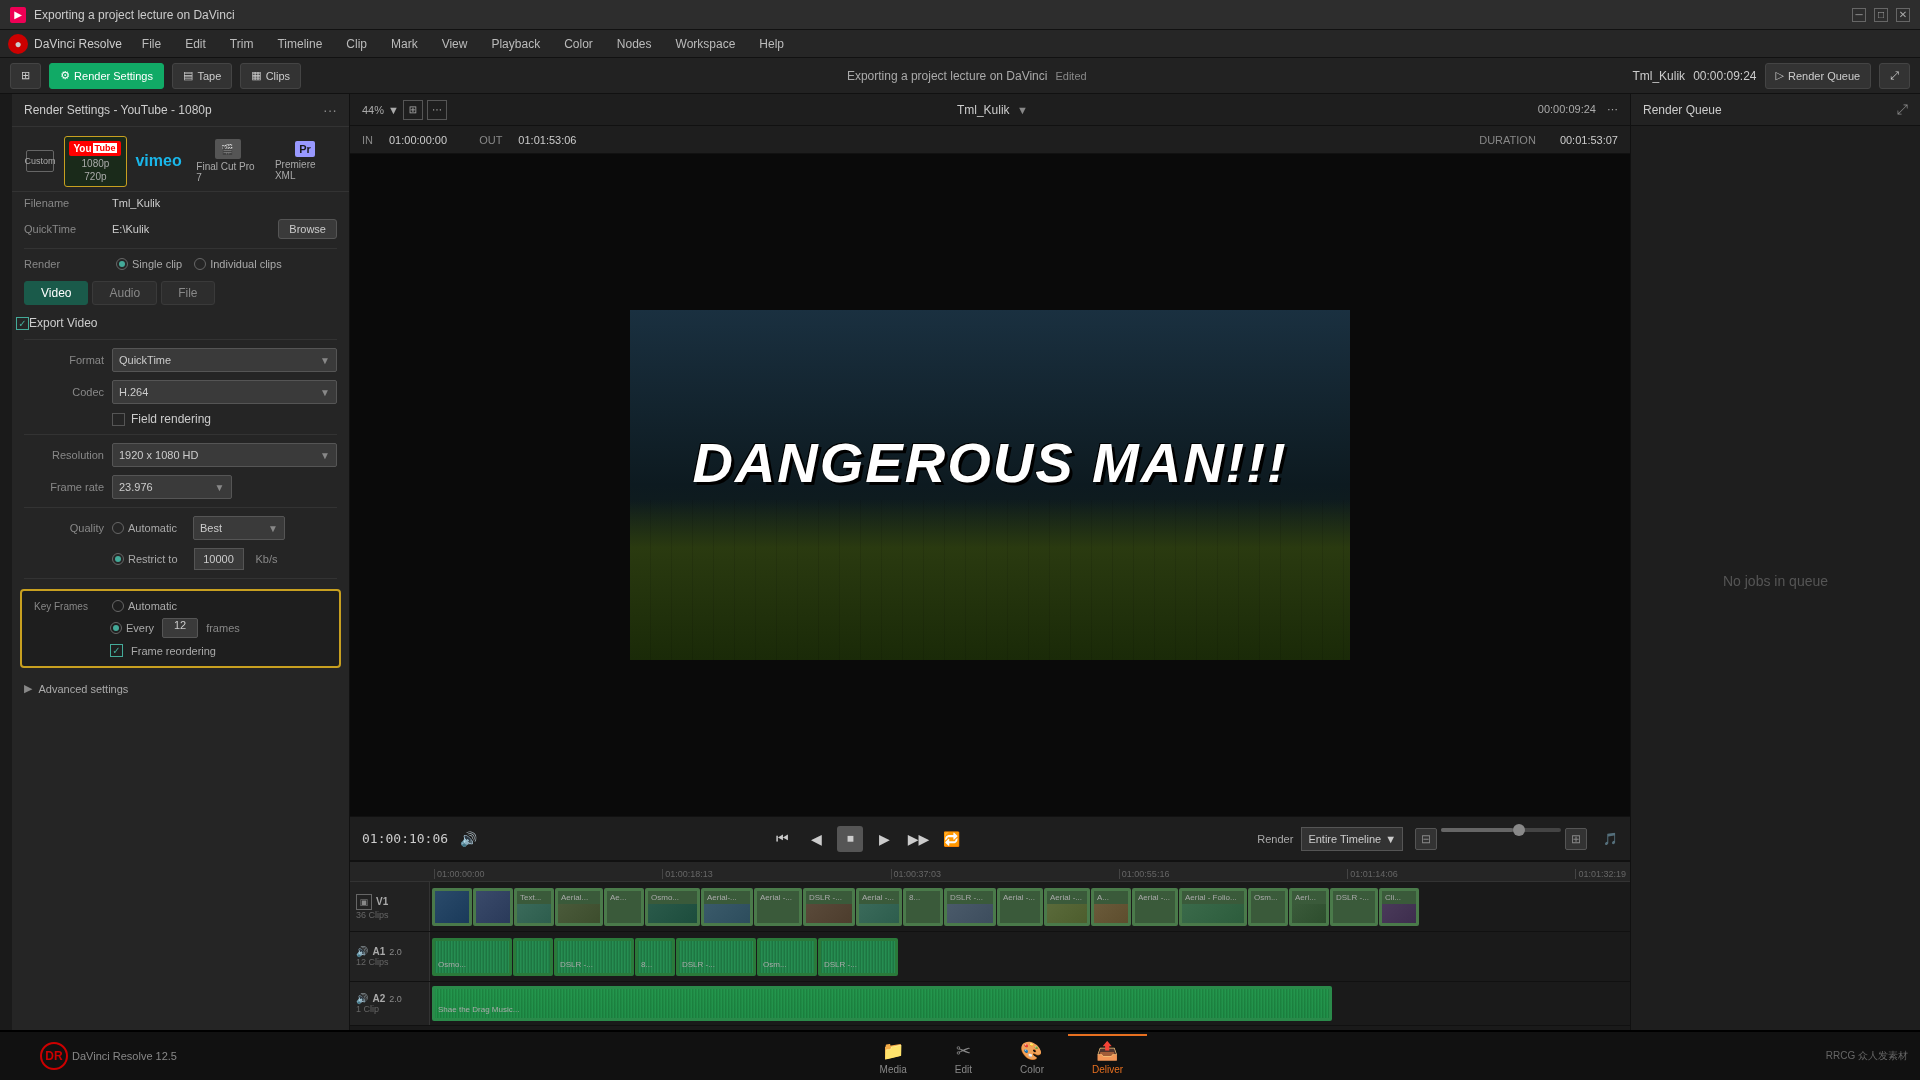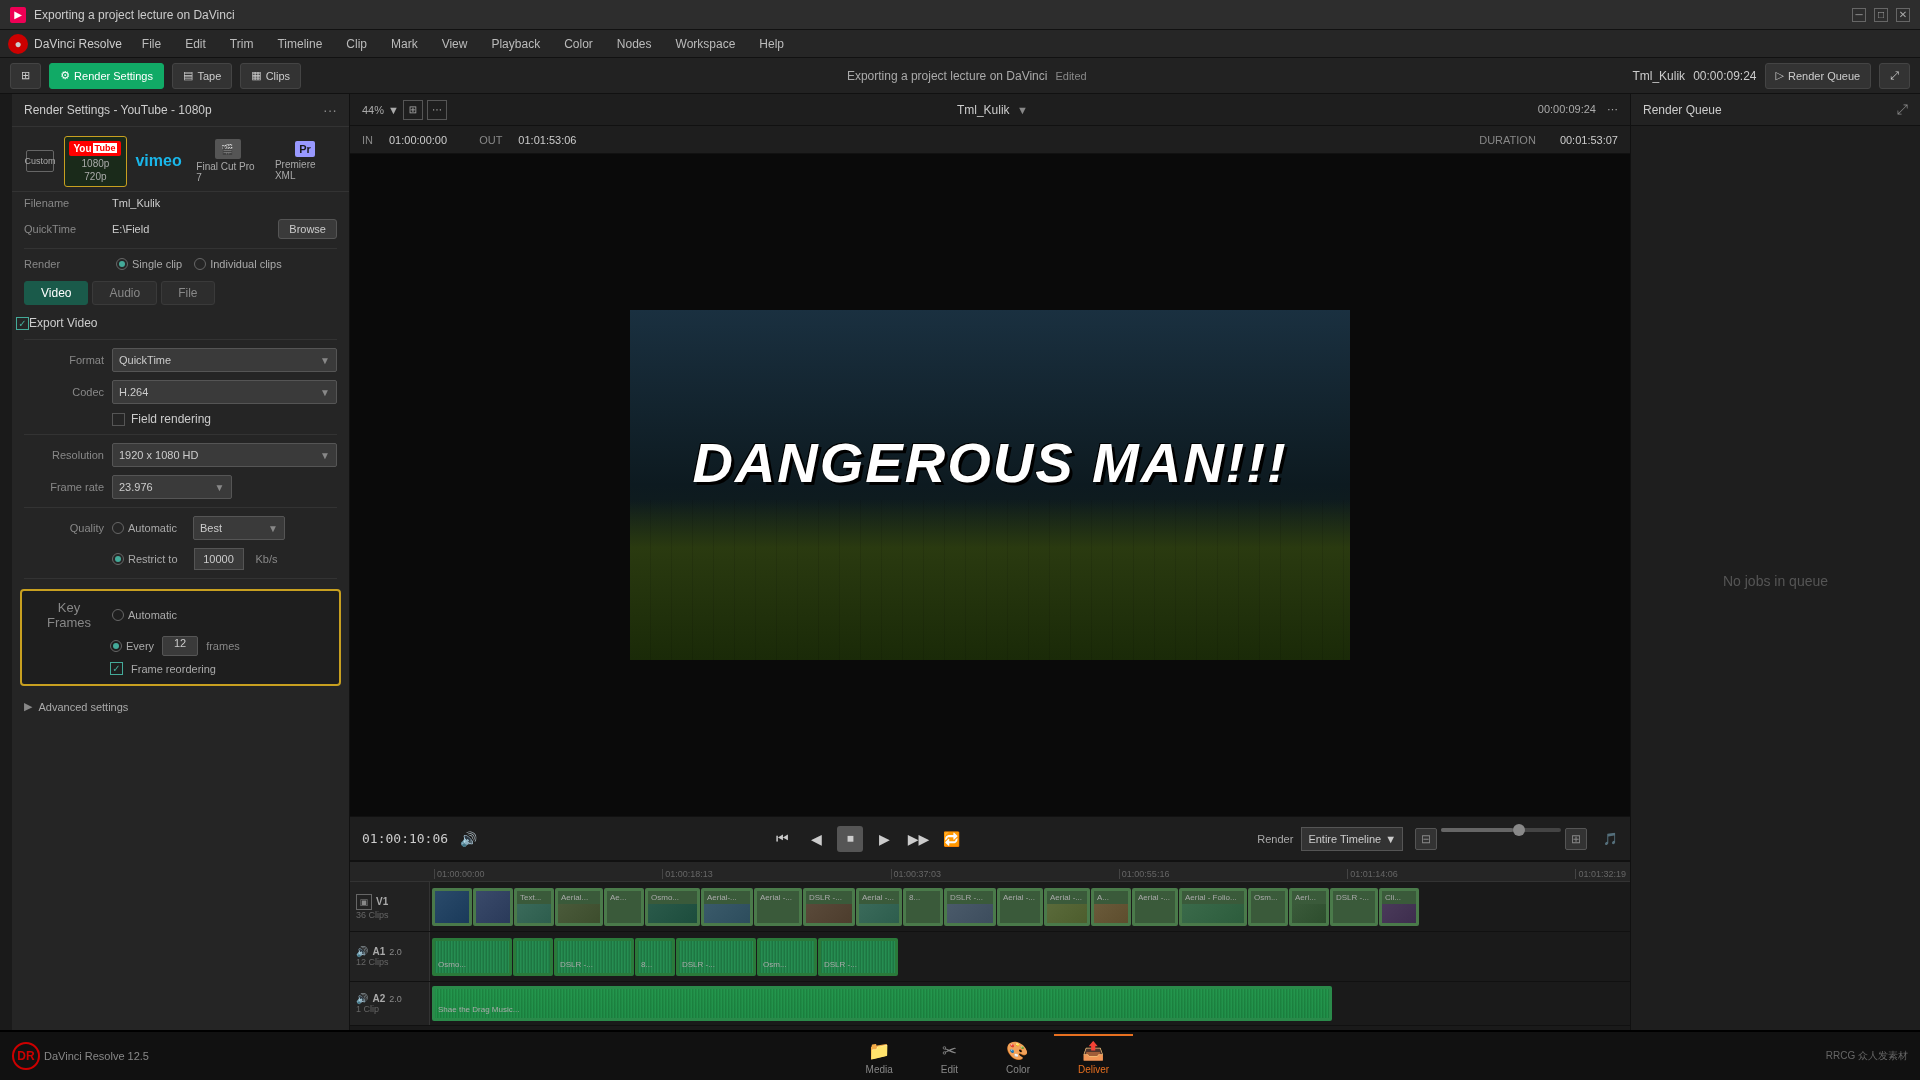--- a/index.html
+++ b/index.html
@@ -180,21 +180,21 @@
       background: transparent; cursor: pointer;
     }
 
     
     #keyframes-section {
       margin: 6px 8px; border: 2px solid #c8a020;
       border-radius: 4px; padding: 6px 8px;
       background: #1e1e1e;
     }
     .kf-row { display: flex; align-items: center; padding: 3px 4px; gap: 8px; }
-    .kf-label { color: #888; font-size: 13px; width: 70px; text-align: center; }
+    .kf-label { color: #888; font-size: 10px; width: 70px; text-align: left; }
     .kf-radio { display: flex; align-items: center; gap: 4px; color: #aaa; font-size: 11px; }
     .kf-input {
       width: 36px; height: 20px; background: #3a3a3a;
       border: 1px solid #555; color: #ccc;
       font-size: 11px; text-align: center; border-radius: 2px;
     }
     .kf-text { color: #888; font-size: 11px; }
 
     
     #advanced-row {
@@ -504,21 +504,21 @@
       </div>
     </div>
 
     <div class="form-row">
       <span class="form-label">Filename</span>
       <span class="form-value">Tml_Kulik</span>
     </div>
 
     <div class="form-row">
       <span class="form-label">QuickTime</span>
-      <span class="form-value">E:\Field</span>
+      <span class="form-value">E:\Kulik</span>
       <button class="browse-btn">Browse</button>
     </div>
 
     <div class="form-divider"></div>
 
     <div id="render-row">
       <span class="form-label">Render</span>
       <label class="radio-label">
         <div class="radio-circle checked"></div>
         <span>Single clip</span>
@@ -891,21 +891,21 @@
       <span id="no-jobs">No jobs in queue</span>
     </div>
     <div id="start-render-btn">Start Render</div>
   </div>
 
 </div>
 
 <div id="bottom-bar">
   <div id="bottom-left">
     <div id="dvr-logo">
-      <div style="width:28px;height:28px;border-radius:50%;border:2px solid #c00;display:flex;align-items:center;justify-content:center;color:#c00;font-size:12px;font-weight:bold;">DR</div>
+      <div style="width:28px;height:28px;border-radius:50%;border:2px solid #c00;display:flex;align-items:center;justify-content:center;color:#c00;font-size:12px;font-weight:bold;margin-left:28px;">DR</div>
       <span id="dvr-version">DaVinci Resolve 12.5</span>
     </div>
   </div>
   <div id="bottom-tabs">
     <div class="bottom-tab">
       <span class="bottom-tab-icon">📁</span>
       <span class="bottom-tab-label">Media</span>
     </div>
     <div class="bottom-tab">
       <span class="bottom-tab-icon">✂</span>

